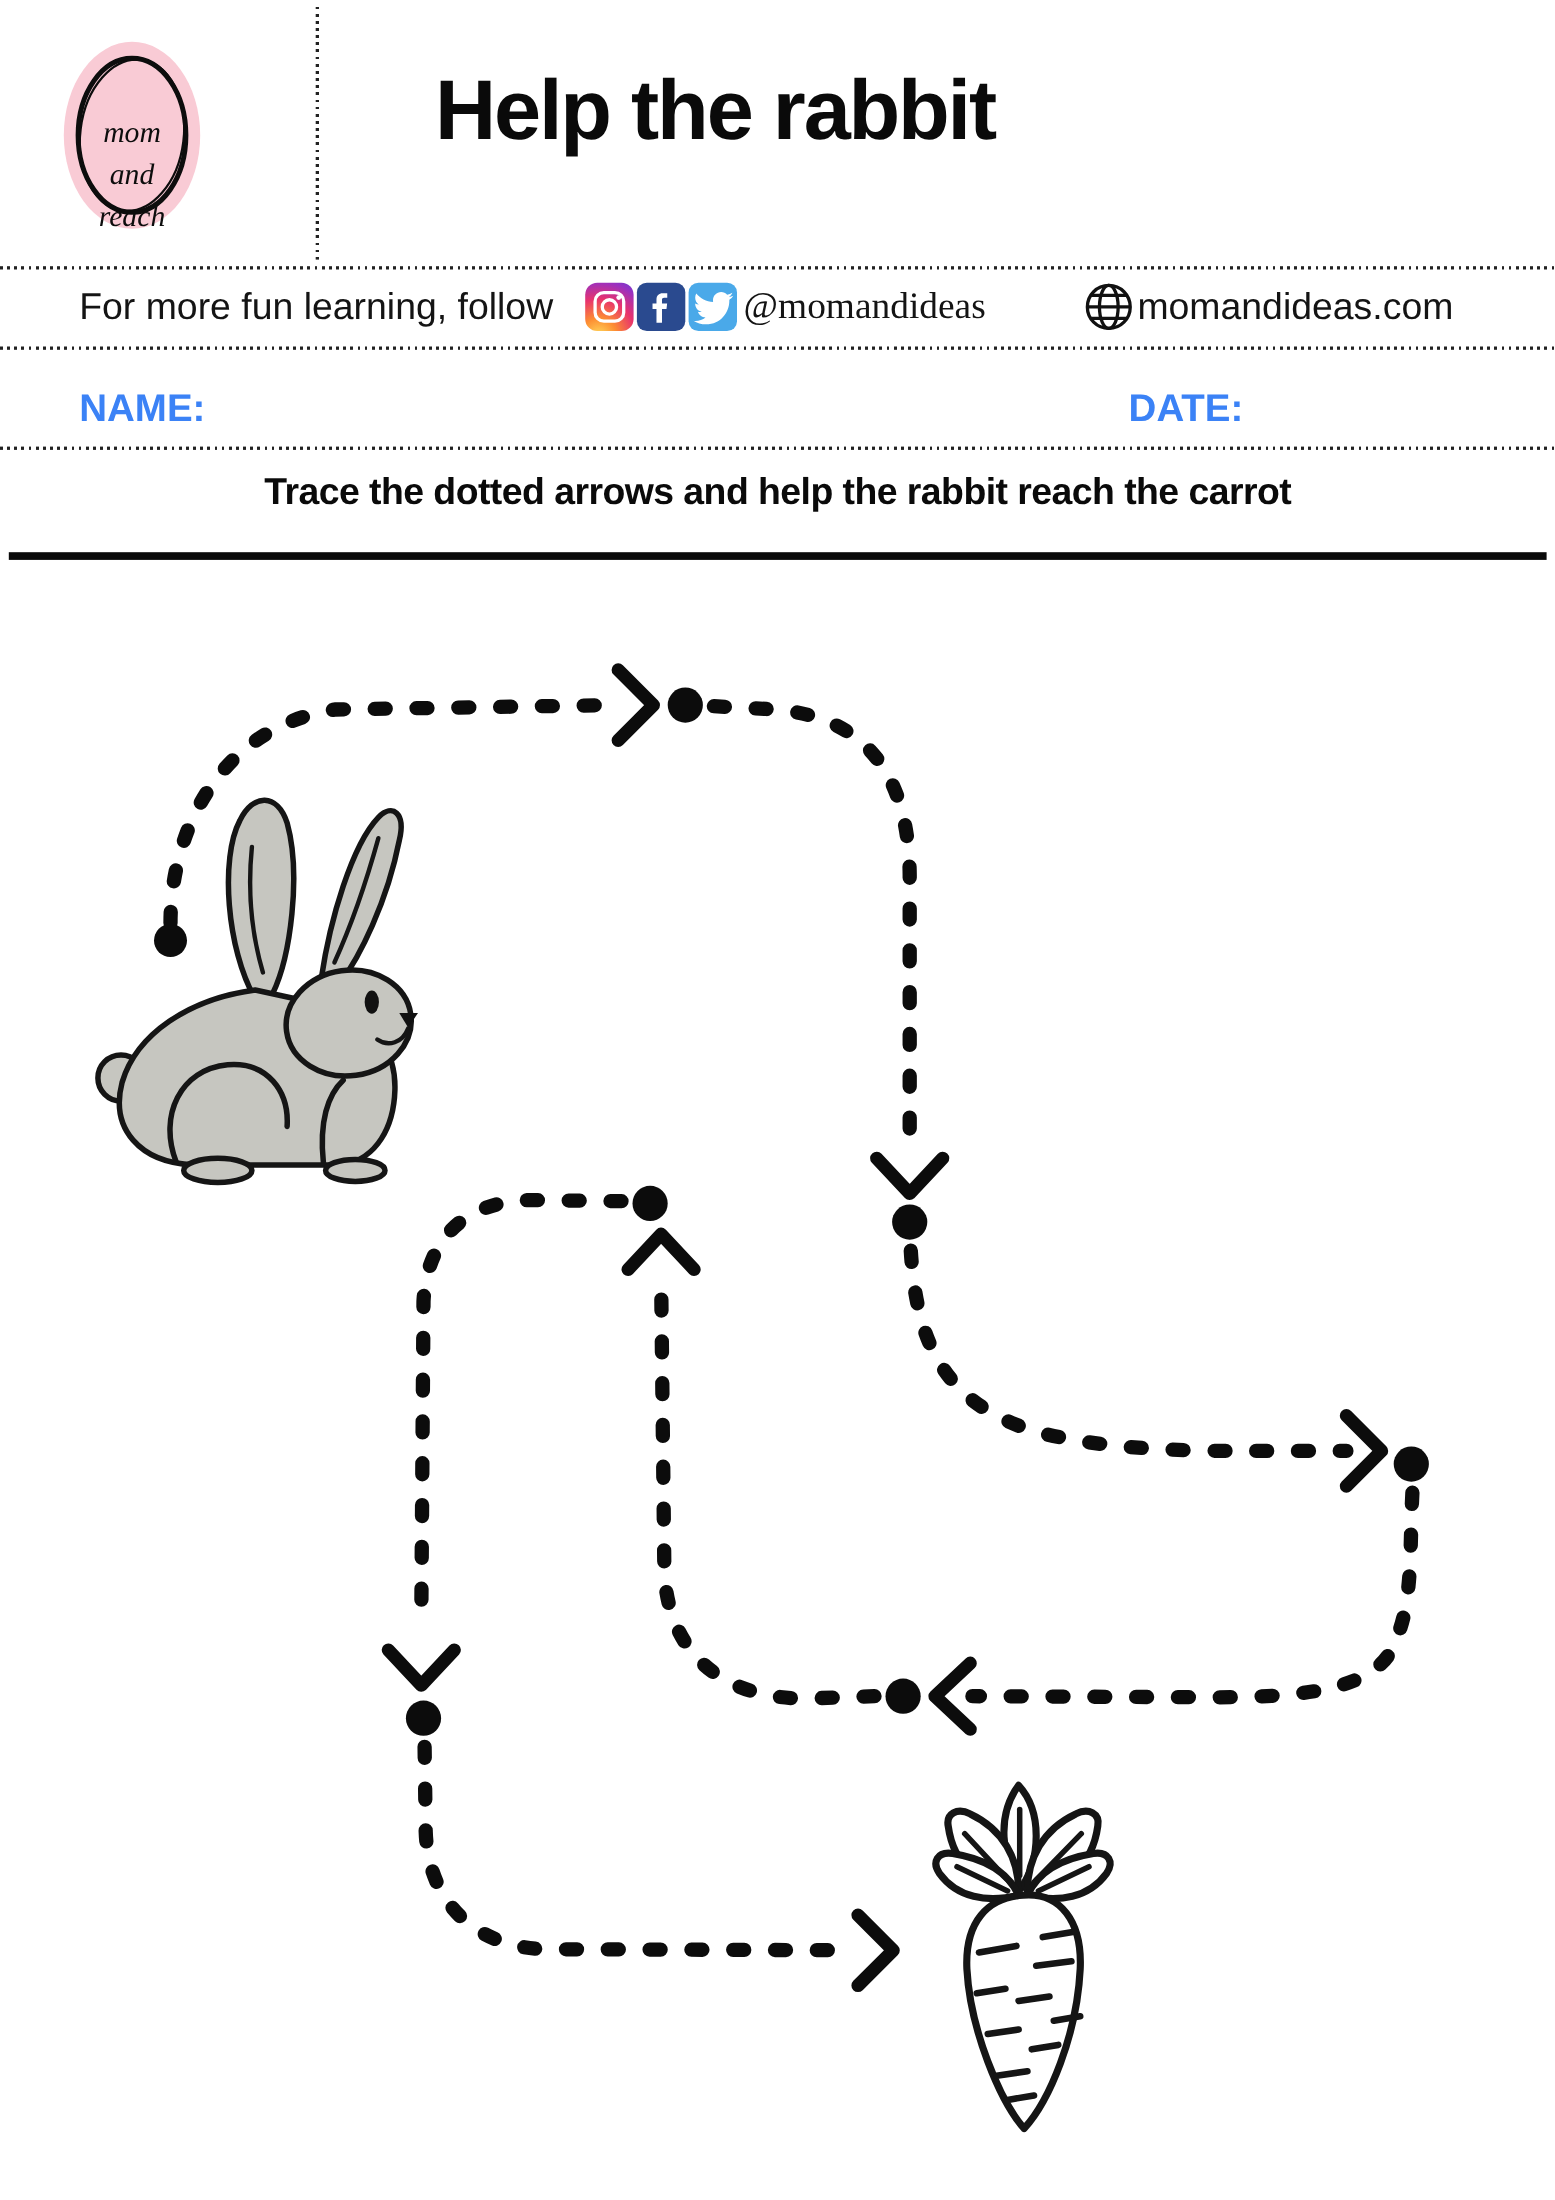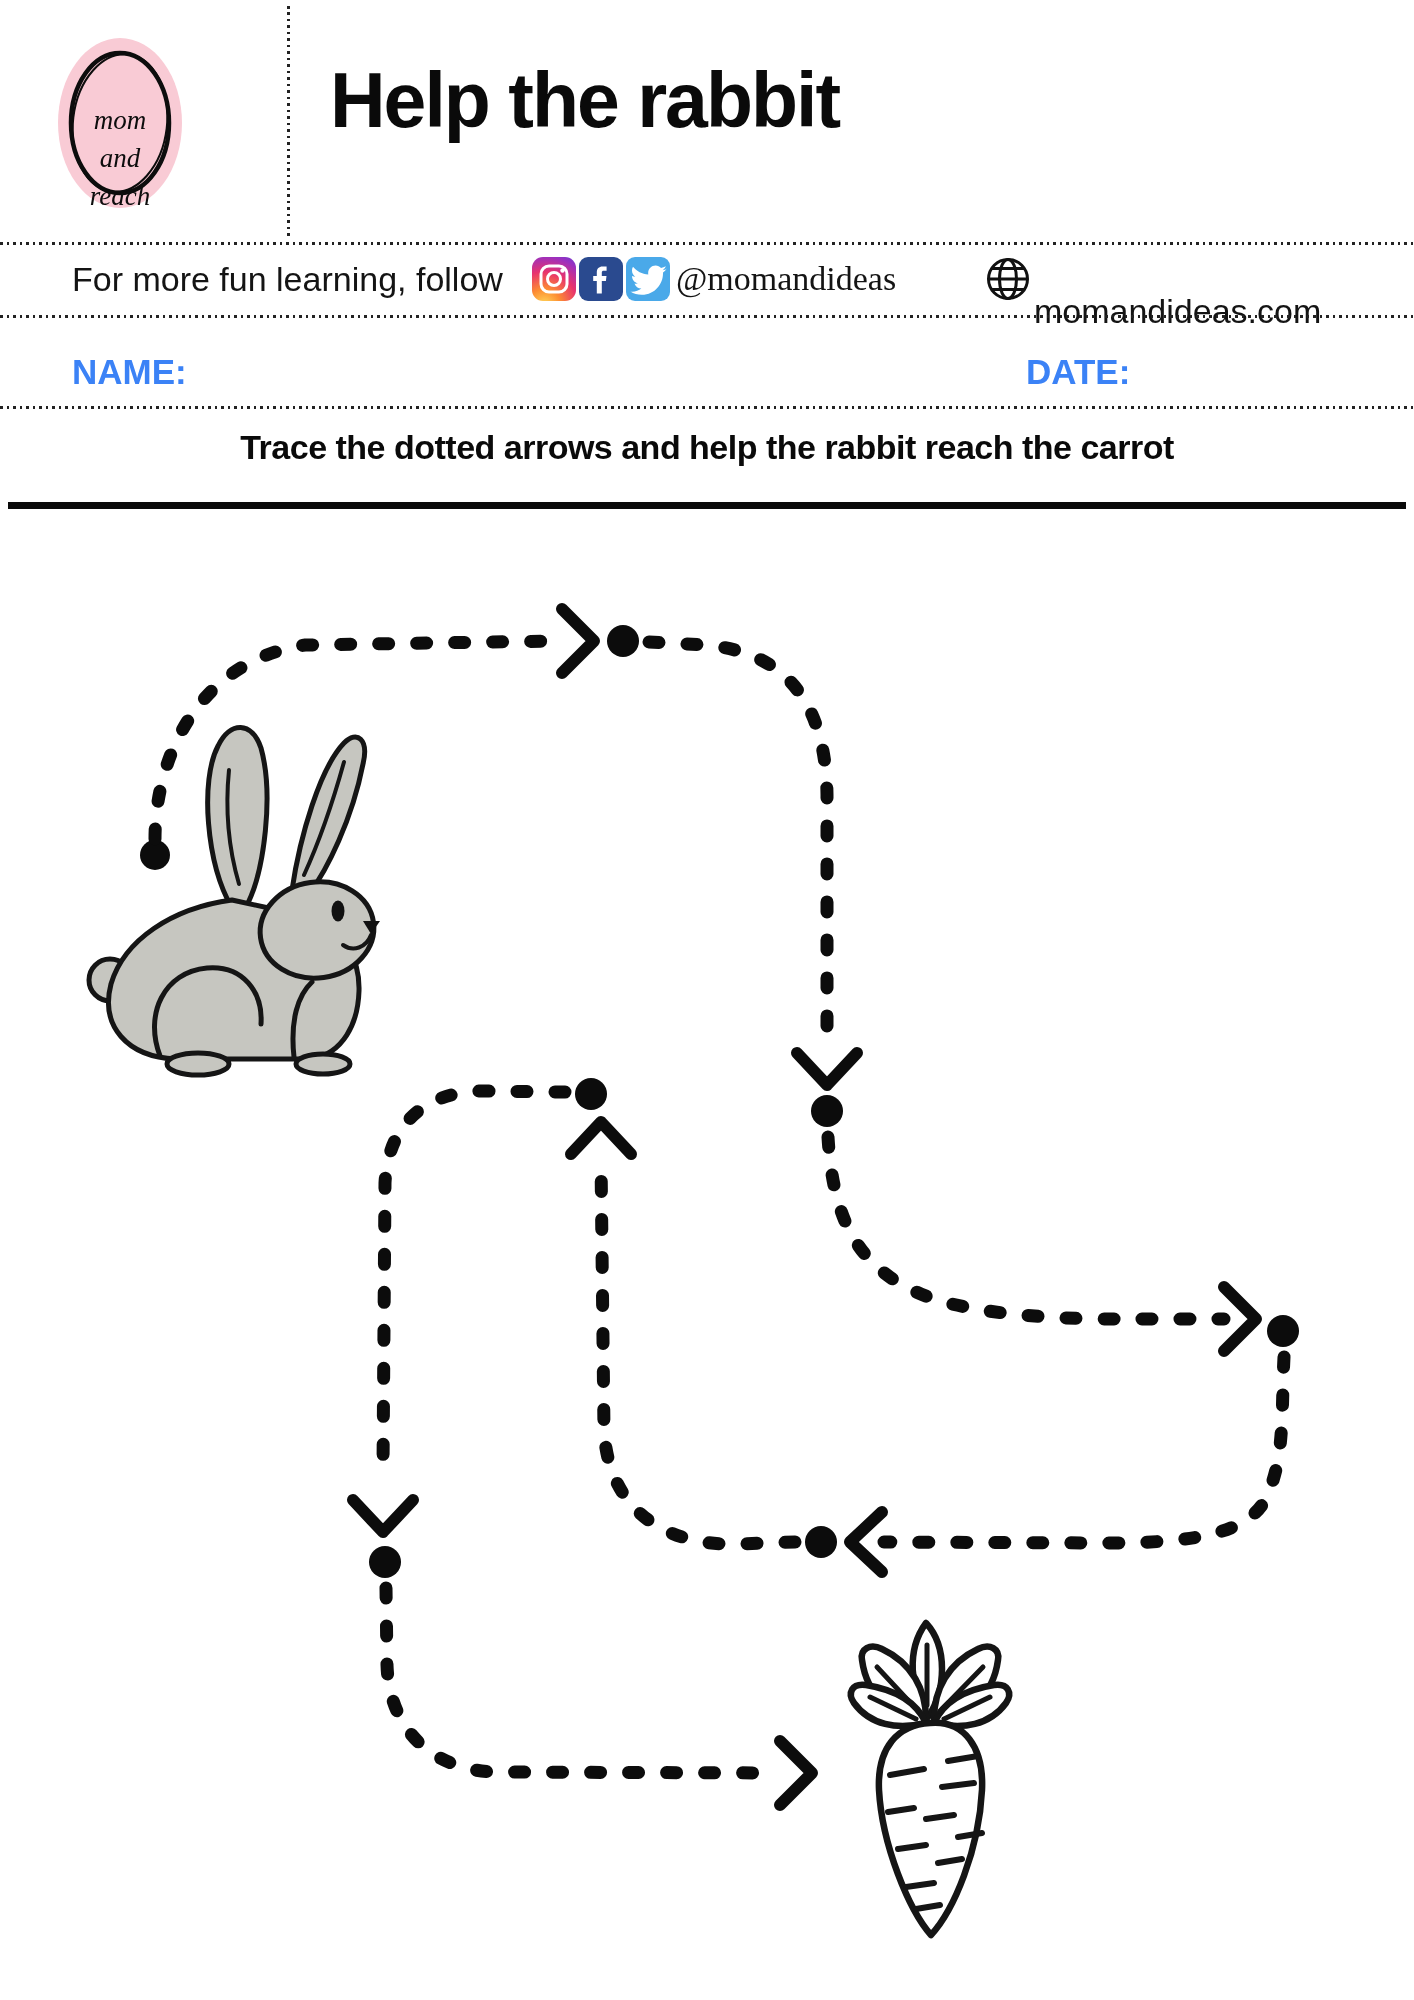--- a/index.html
+++ b/index.html
@@ -12,21 +12,21 @@
   .vdots{position:absolute;width:3px;
     background-image:repeating-linear-gradient(to bottom,#222 0 2.5px,transparent 2.5px 6.5px);}
 
   
   .logo{position:absolute;left:58px;top:38px;width:124px;height:170px;
         background:#f9cbd5;border-radius:50%;}
   .logo svg{position:absolute;left:0;top:0;}
   .logo-text{position:absolute;left:0;top:26px;width:124px;text-align:center;
     font-family:"Liberation Serif","DejaVu Serif",serif;font-style:italic;
     font-size:27px;line-height:38px;color:#0d0d0d;margin-top:37px;}
-  .page-title{position:absolute;left:330px;top:56px;width:640px;
+  .page-title{position:absolute;left:330px;top:56px;width:640px;text-align:center;
     font-size:77px;font-weight:700;letter-spacing:-2px;color:#0a0a0a;}
 
   
   .social-text{position:absolute;top:260px;font-size:34px;color:#141414;}
   .sicon{position:absolute;top:257px;width:44px;height:44px;border-radius:9px;}
   .sicon svg{display:block;}
   .ig{background:radial-gradient(circle at 28% 110%,#ffdb5c 0%,#fd8d32 28%,#e8336d 58%,#9b30bf 85%,#6a3bd0 100%);border-radius:11px;}
   .fb{background:#2a4a8f;}
   .tw{background:#4aa9e9;}
   .globe{position:absolute;top:256px;width:46px;height:46px;}
@@ -95,21 +95,21 @@
     <svg width="46" height="46" viewBox="0 0 46 46">
       <g fill="none" stroke="#111" stroke-width="3">
         <circle cx="23" cy="23" r="19.5"></circle>
         <ellipse cx="23" cy="23" rx="8.5" ry="19.5"></ellipse>
         <line x1="3.5" y1="23" x2="42.5" y2="23"></line>
         <line x1="7" y1="12.5" x2="39" y2="12.5"></line>
         <line x1="7" y1="33.5" x2="39" y2="33.5"></line>
       </g>
     </svg>
   </div>
-  <span class="social-text" style="left:1034px;margin-top:32px;">momandideas.com</span>
+  <span class="social-text" style="left:1034px;">momandideas.com</span>
 
   <div class="dotline" style="top:315px;"></div>
 
   <span class="field-label" style="left:72px;">NAME:</span>
   <span class="field-label" style="left:985px;margin-left:41px;">DATE:</span>
 
   <div class="dotline" style="top:406px;"></div>
 
   <div class="instruction">Trace the dotted arrows and help the rabbit reach the carrot</div>
   <div class="rule"></div>

